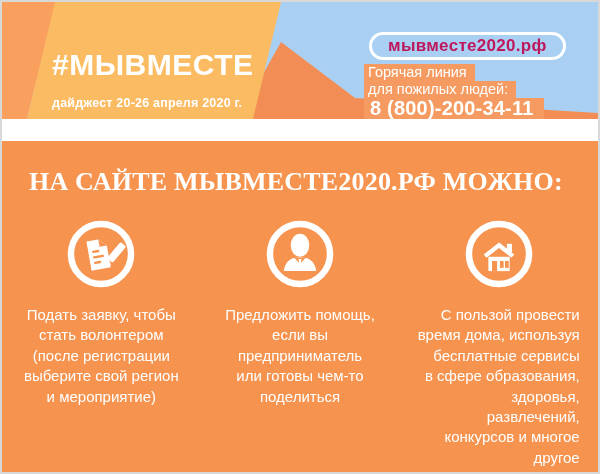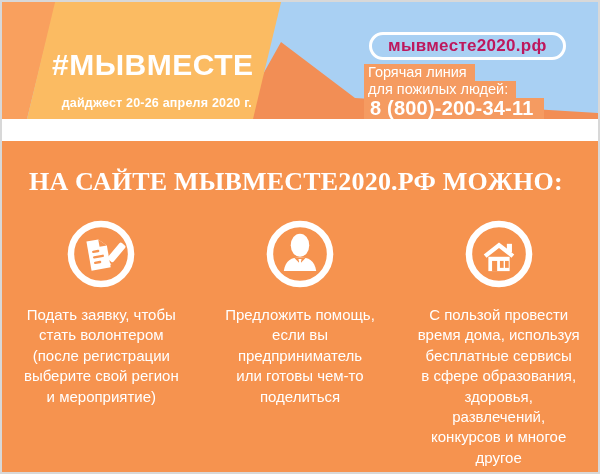--- a/index.html
+++ b/index.html
@@ -14,21 +14,21 @@
   .hero{ position:absolute; left:0; top:0; width:596px; height:117px;
          background:var(--sky-blue,#A9D0F3); overflow:hidden; }
   .band-left{ position:absolute; inset:0; background:var(--band-orange,#F9A05E);
               clip-path:polygon(0 0, 54px 0, 25px 117px, 0 117px); }
   .wedge{ position:absolute; inset:0; background:var(--wedge-orange,#F28E55);
           clip-path:polygon(236px 117px, 279px 40px, 353px 96px, 596px 111px, 596px 117px); }
   .para{ position:absolute; left:25px; top:0; width:226px; height:117px;
          background:var(--panel-orange,#FBBB62);
          transform:skewX(-13.5deg); transform-origin:left bottom; }
   .hero-text{ position:absolute; left:50px; top:48px; width:200px;
-              text-align:right; color:#fff; }
+              text-align:left; color:#fff; }
   .hero-title{ font-size:30px; line-height:30px; font-weight:bold; letter-spacing:.5px; }
   .hero-sub{ font-size:12.5px; font-weight:bold; margin-top:16px; letter-spacing:.2px; }
   .pill{ position:absolute; left:367px; top:30px; border:3px solid #fff;
          border-radius:17px; color:#be185d; font-weight:bold; font-size:17px;
          line-height:18px; padding:2px 16px; letter-spacing:.3px; cursor:pointer; }
   .hotline{ position:absolute; left:362px; top:62px; color:#fff; }
   .hotline .step{ display:block; width:fit-content;
                   background:var(--step-orange,#F59B61);
                   font-size:14.5px; line-height:15px; padding:1px 8px 1px 4px; }
   .hotline .phone{ display:block; width:fit-content;
@@ -42,21 +42,21 @@
          background:var(--main-orange,#F6934F); color:#fff; }
   .main h1{ font-size:26px; line-height:26px; font-weight:bold;
             margin:28px 0 0 27px; letter-spacing:.2px;font-family:Liberation Serif, serif; }
   .cols{ display:flex; margin-top:22px; }
   .col{ flex:1; display:flex; flex-direction:column; align-items:center; }
   .icon{ width:74px; height:74px; display:block; }
   .col p{ margin-top:14px; font-size:15px; line-height:1.36; text-align:center;
           white-space:pre-line; color:#fff; }
   .col p.c1{ max-width:190px; }
   .col p.c2{ max-width:180px; }
-  .col p.c3{ max-width:200px; }
+  .col p.c3{ max-width:200px;text-align:right; }
 </style>
 </head>
 <body>
 
 <div class="frame">
 
   <header class="hero">
     <div class="band-left"></div>
     <div class="wedge"></div>
     <div class="para"></div>

